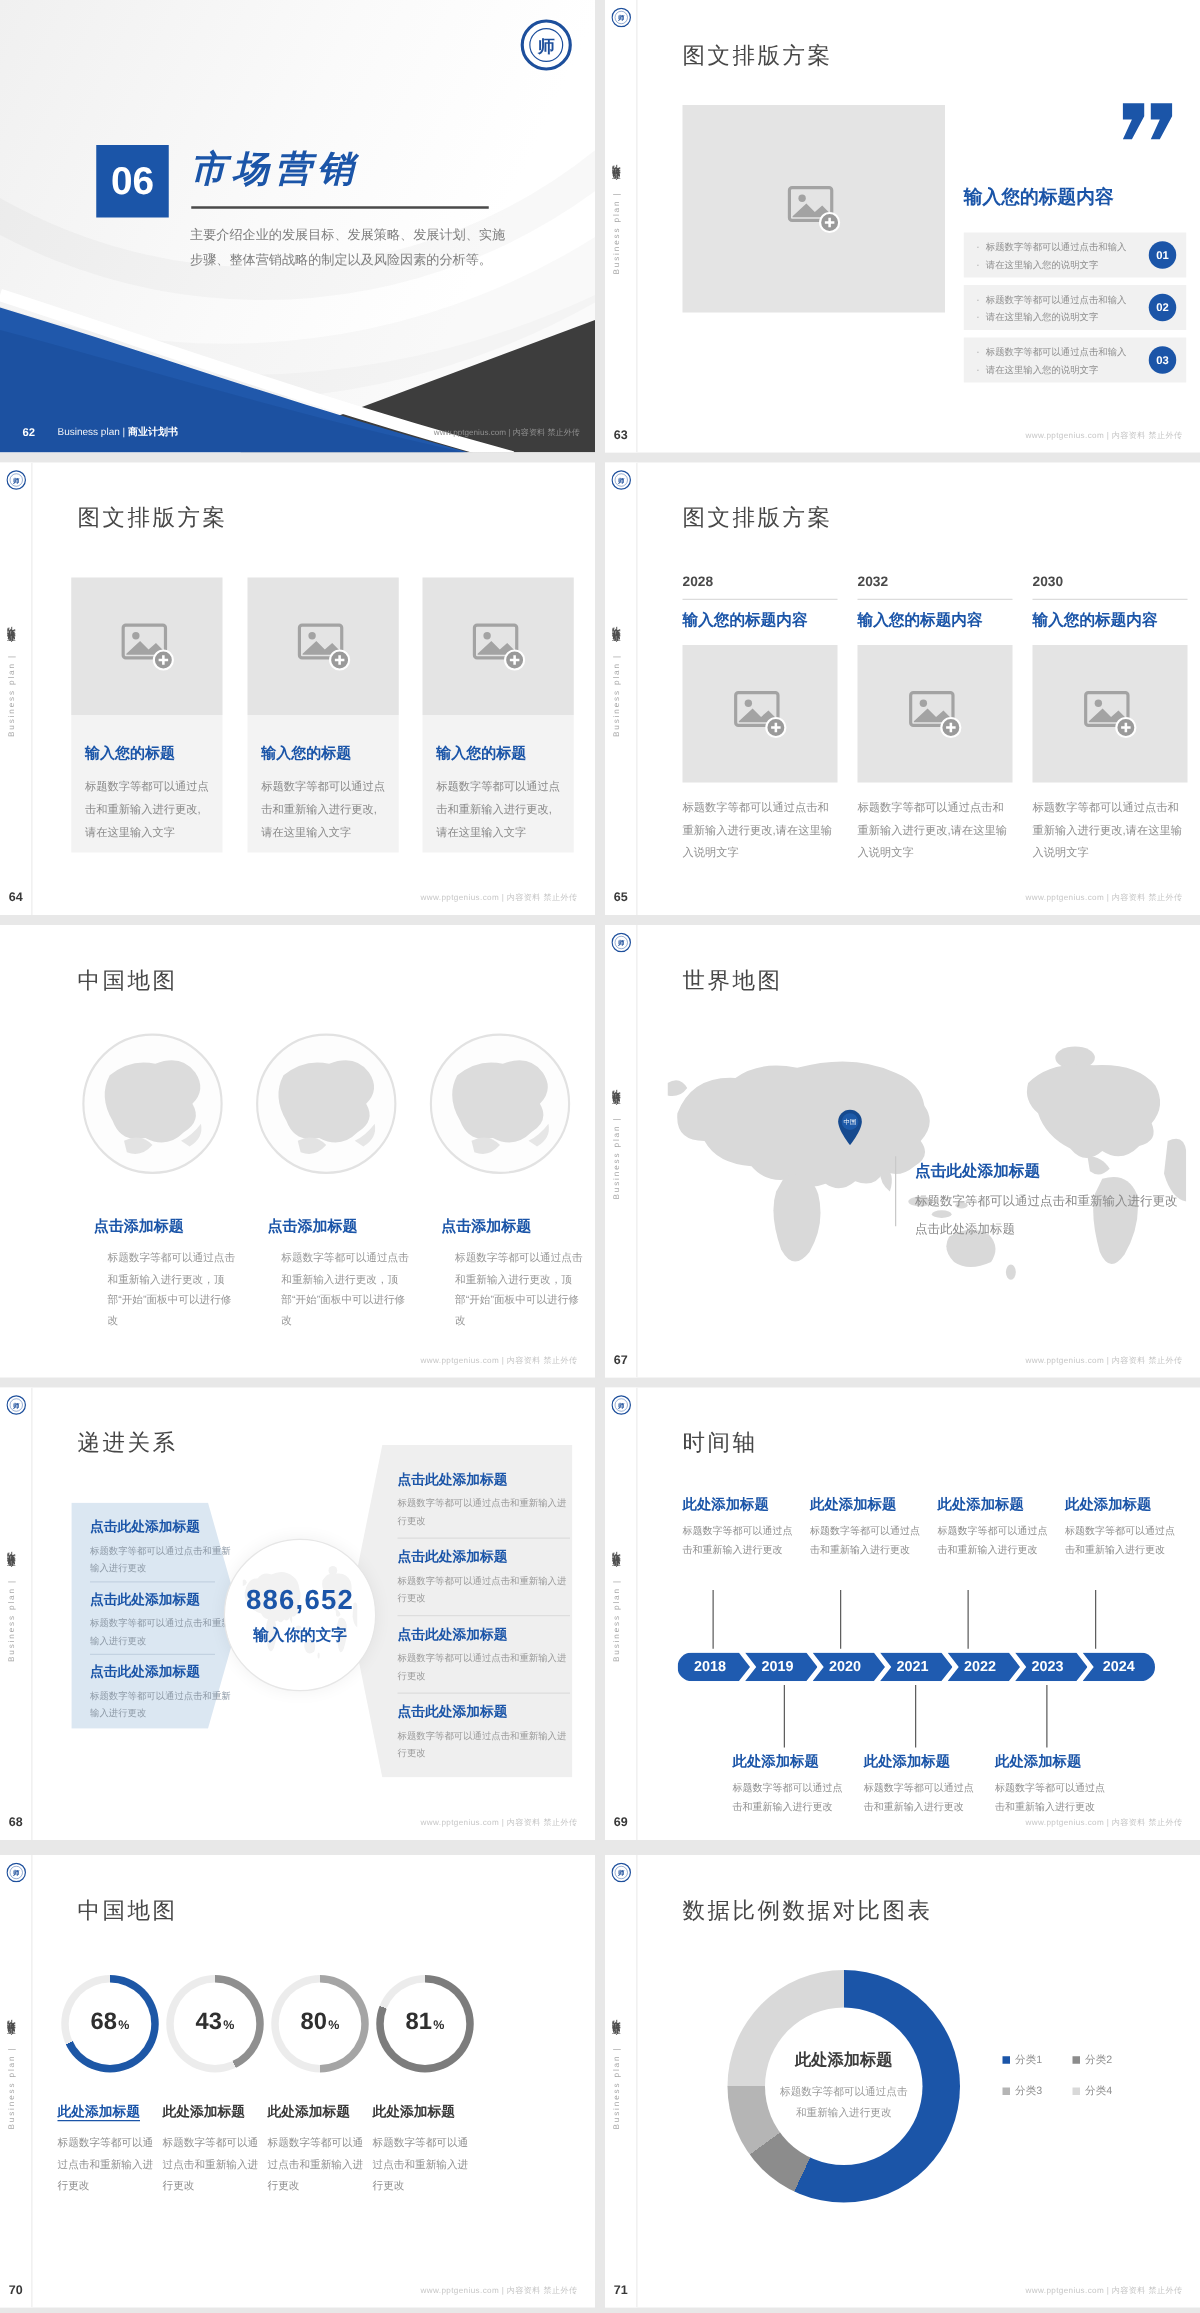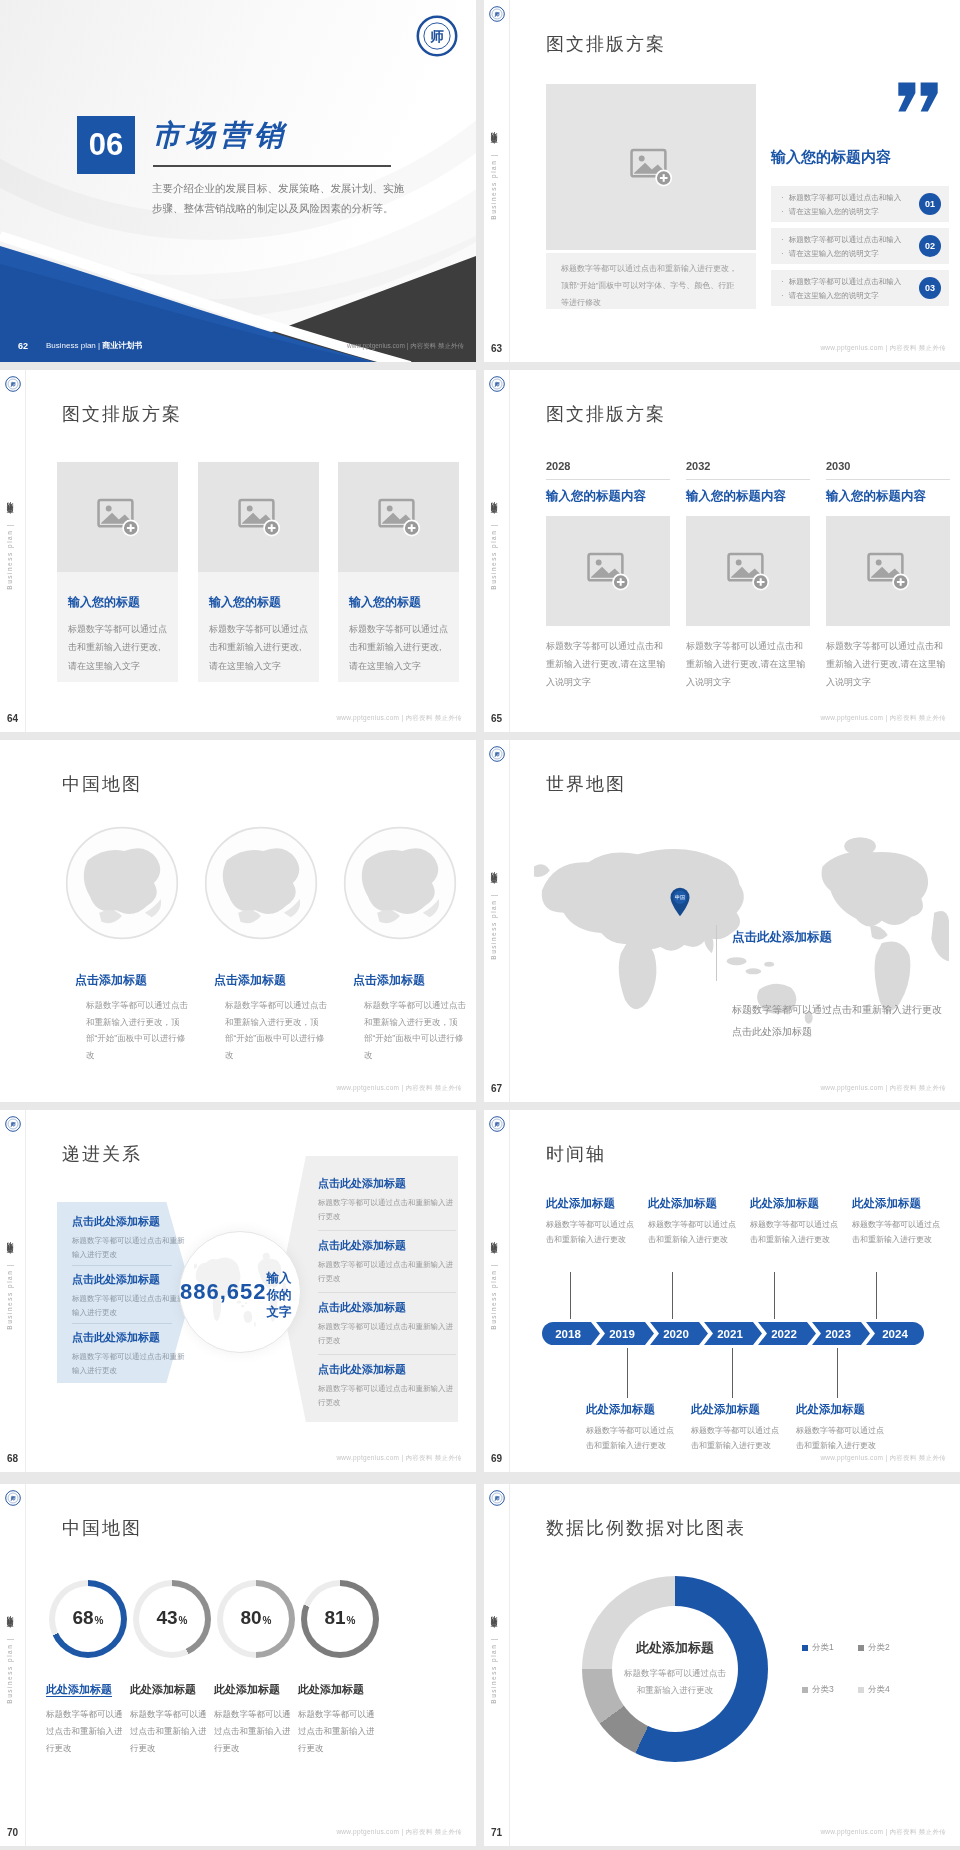--- a/index.html
+++ b/index.html
@@ -88,37 +88,37 @@
   .col66 .h { font-size:12px; margin-top:28px; margin-left:11px; }
   .col66 .b { margin-top:8px; margin-left:22px; width:105px; font-size:8.5px; color:#969696; line-height:1.95; }
   #c66a{left:64px} #c66b{left:203px} #c66c{left:342px}
 
   
   .wmap { position:absolute; left:50px; top:80px; width:415px; height:232px; }
   .wmap svg { width:100%; height:100%; }
   .pin { position:absolute; left:184px; top:147px; width:24px; height:30px; z-index:3; }
   .callout-line { position:absolute; left:232px; top:185px; width:1px; height:56px; background:#c9c9c9; z-index:3; }
   #s67 .rh { position:absolute; left:248px; top:189px; font-size:12.5px; z-index:3; }
-  #s67 .rb { position:absolute; left:248px; top:211px; width:216px; font-size:10px; color:#8a8a8a; line-height:2.15; z-index:3;margin-top:48px; }
+  #s67 .rb { position:absolute; left:248px; top:211px; width:216px; font-size:10px; color:#8a8a8a; line-height:2.15; z-index:3; }
 
   
   .lpanel { position:absolute; left:57px; top:92px; width:135px; height:181px; background:#dbe7f2;
             clip-path:polygon(0 0,81% 0,100% 50%,81% 100%,0 100%); z-index:1; }
   .rpanel { position:absolute; left:279px; top:46px; width:179px; height:266px; background:#efefef;
             clip-path:polygon(15% 0,100% 0,100% 100%,15% 100%,0 50%); z-index:1; }
   .pitem { position:absolute; z-index:2; }
   .pitem .h { font-size:11px; }
   .pitem .b { margin-top:5px; font-size:7.5px; color:#8d99a6; line-height:1.8; }
   .rpanel-item .b { color:#9a9a9a; }
   .pdiv { position:absolute; height:1px; z-index:2; }
   .ldiv { left:72px; width:100px; background:#c3d2e1; }
   .rdiv { left:318px; width:138px; background:#dddddd; }
   .ccirc { position:absolute; left:179px; top:121px; width:122px; height:122px; border-radius:50%;
            background:#fff; border:1px solid #e6e6e6; box-shadow:0 0 14px rgba(0,0,0,.06); z-index:3;
-           display:flex; flex-direction:row; align-items:center; justify-content:center; overflow:hidden; }
+           display:flex; flex-direction:column; align-items:center; justify-content:center; overflow:hidden; }
   .ccirc .mini { position:absolute; inset:14px; opacity:.35; }
   .ccirc .val { font-size:22px; font-weight:bold; color:#1b55a8; z-index:2; letter-spacing:1px; }
   .ccirc .lab { margin-top:7px; font-size:12.5px; font-weight:bold; color:#1b55a8; z-index:2; }
 
   
   .tl-seg { position:absolute; top:212px; height:23px; width:58px; background:#1f5bb0; color:#fff;
             font-weight:bold; font-size:11.5px; display:flex; align-items:center; justify-content:center;
             clip-path:polygon(0 0,calc(100% - 9px) 0,100% 50%,calc(100% - 9px) 100%,0 100%,9px 50%);
             padding-right:6px; }
   .tl-seg.first { border-radius:12px 0 0 12px; clip-path:polygon(0 0,calc(100% - 9px) 0,100% 50%,calc(100% - 9px) 100%,0 100%); }
@@ -142,21 +142,21 @@
   .stat.acc .h { color:#1b55a8; text-decoration:underline; text-underline-offset:3px; }
   .stat .b { margin-top:9px; font-size:8.5px; color:#909090; line-height:2.0; }
   #stat0{left:46px} #stat1{left:130px} #stat2{left:214px} #stat3{left:298px}
 
   
   .donut { position:absolute; left:98px; top:92px; width:186px; height:186px; border-radius:50%; }
   .donut::before { content:""; position:absolute; inset:30px; background:#fff; border-radius:50%; }
   .donut .ctr { position:absolute; inset:30px; display:flex; flex-direction:column; align-items:center; justify-content:center; z-index:2; text-align:center; }
   .donut .ch { font-size:13px; font-weight:bold; color:#3c3c3c; }
   .donut .cs { margin-top:8px; width:106px; font-size:8.5px; color:#9a9a9a; line-height:2.0; }
-  .legend { position:absolute; left:318px; top:158px; display:grid; grid-template-columns:56px 56px; row-gap:30px; }
+  .legend { position:absolute; left:318px; top:158px; display:grid; grid-template-columns:56px 56px; row-gap:13px; }
   .lg-it { display:flex; align-items:center; font-size:8.5px; color:#8f8f8f; }
   .lg-sq { width:6px; height:6px; margin-right:4px; display:inline-block; }
 </style>
 </head>
 <body>
 
 <div class="slide" id="s62">
   <div class="arc arc1"></div>
   <div class="arc arc2"></div>
   <div class="arc arc3"></div>
@@ -193,21 +193,20 @@
   <div class="stitle">图文排版方案</div>
   <div class="ph ph1">
       <span class="ph-icon"><svg viewBox="0 0 52 46" width="100%" height="100%">
           <rect x="3" y="3" width="40" height="31" rx="2.5" fill="none" stroke="#a3a3a3" stroke-width="3"></rect>
           <circle cx="15" cy="13" r="3.5" fill="#a3a3a3"></circle>
           <path d="M6 30 L19 18 L27 26 L34 20 L41 27 L41 31 L6 31 Z" fill="#a3a3a3"></path>
           <circle cx="41" cy="36" r="9" fill="#9a9a9a" stroke="#fff" stroke-width="2"></circle>
           <path d="M41 31.5 v9 M36.5 36 h9" stroke="#fff" stroke-width="2.4" fill="none"></path>
         </svg></span>
     </div>
-  <div class="cap">标题数字等都可以通过点击和重新输入进行更改，顶部“开始”面板中可以对字体、字号、颜色、行距等进行修改</div>
   <span class="quote"><svg viewBox="0 0 64 44" width="100%" height="100%">
         <path d="M2 0 h26 v16 L13 44 H2 l11 -24 H2 Z" fill="#1b55a8"></path>
         <path d="M36 0 h26 v16 L47 44 H36 l11 -24 h-11 Z" fill="#1b55a8"></path>
       </svg></span>
   <div class="rh bh">输入您的标题内容</div>
 
   <div class="fbox" style="top:186px">
     <div class="ln"><span class="blt">·</span><span>标题数字等都可以通过点击和输入</span></div>
     <div class="ln"><span class="blt">·</span><span>请在这里输入您的说明文字</span></div>
     <span class="badge">01</span>

